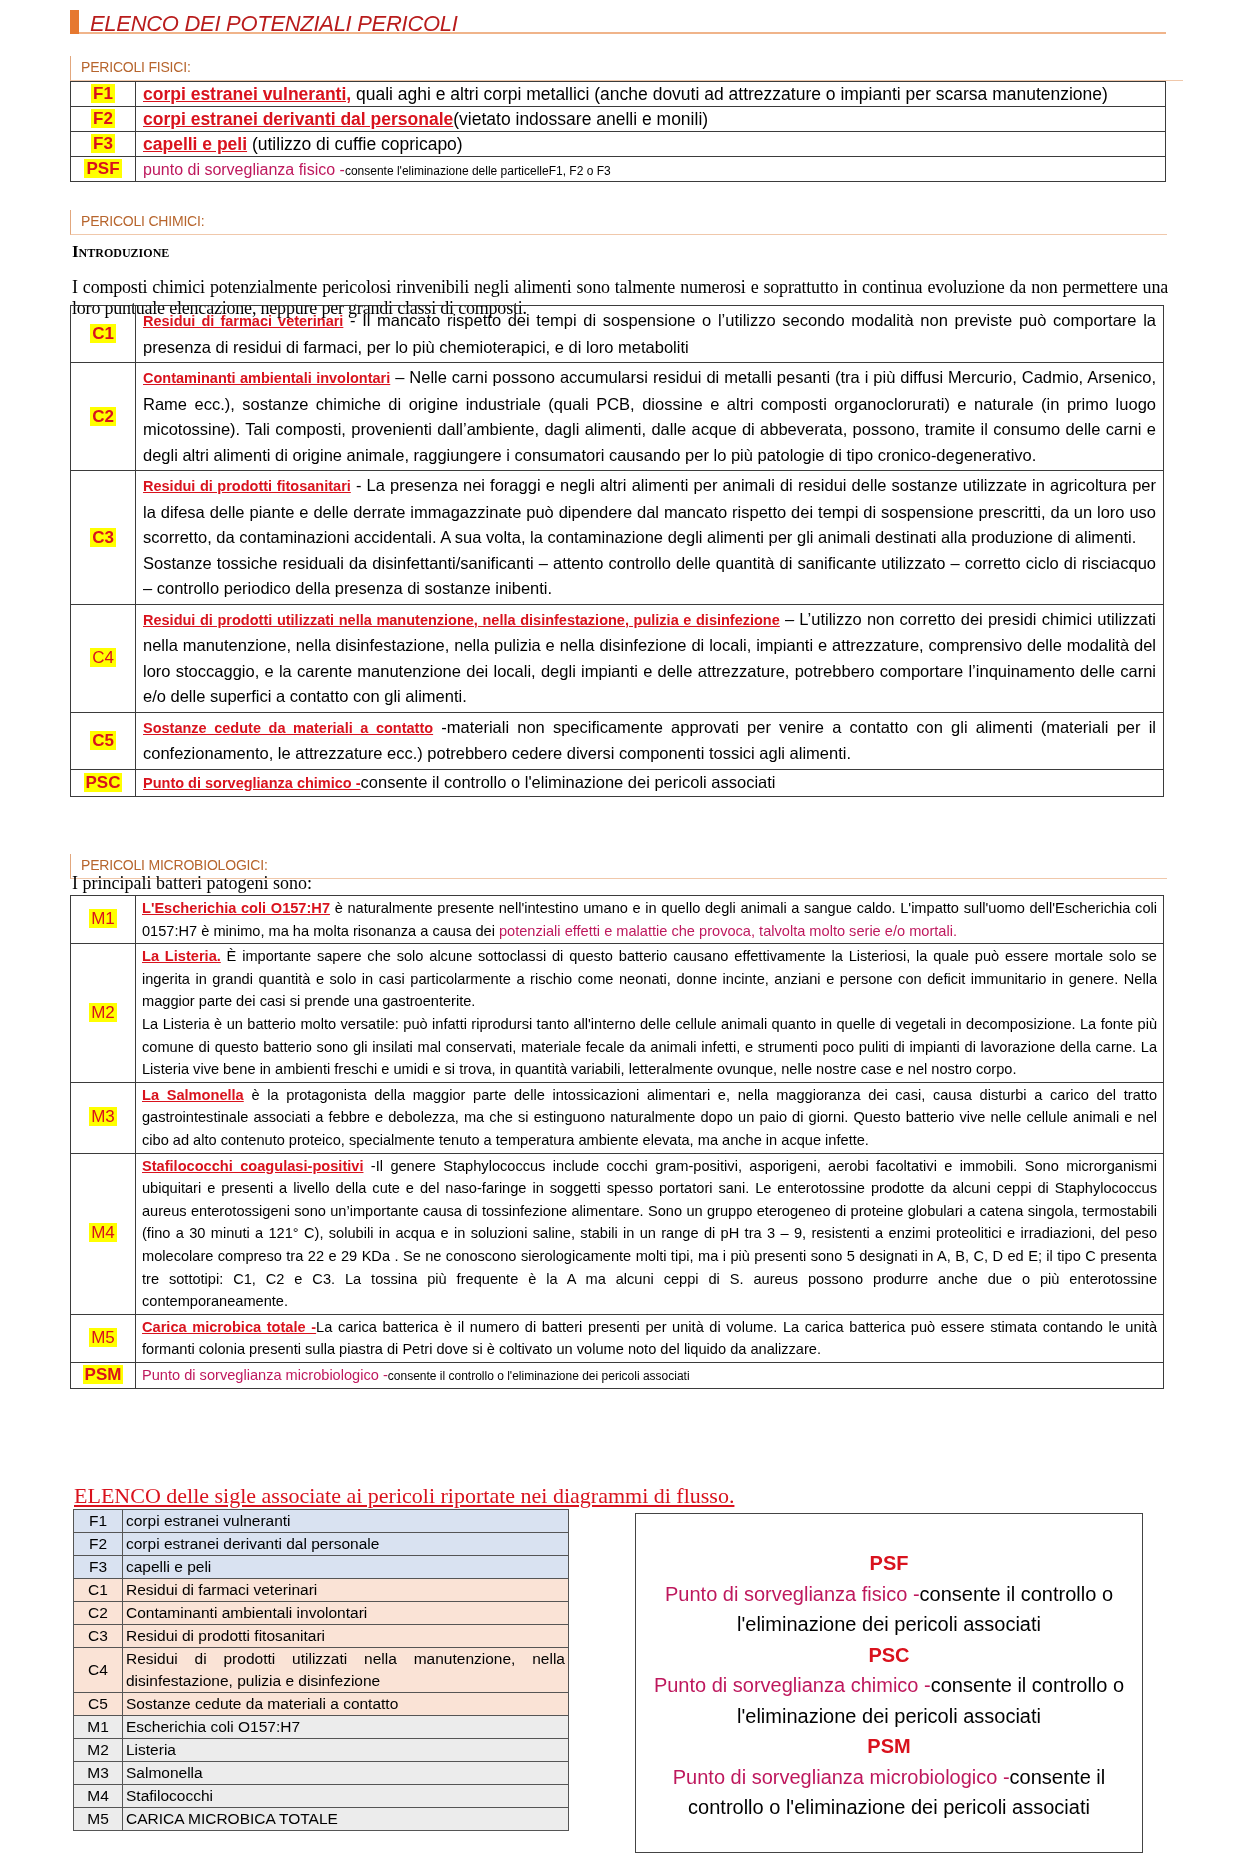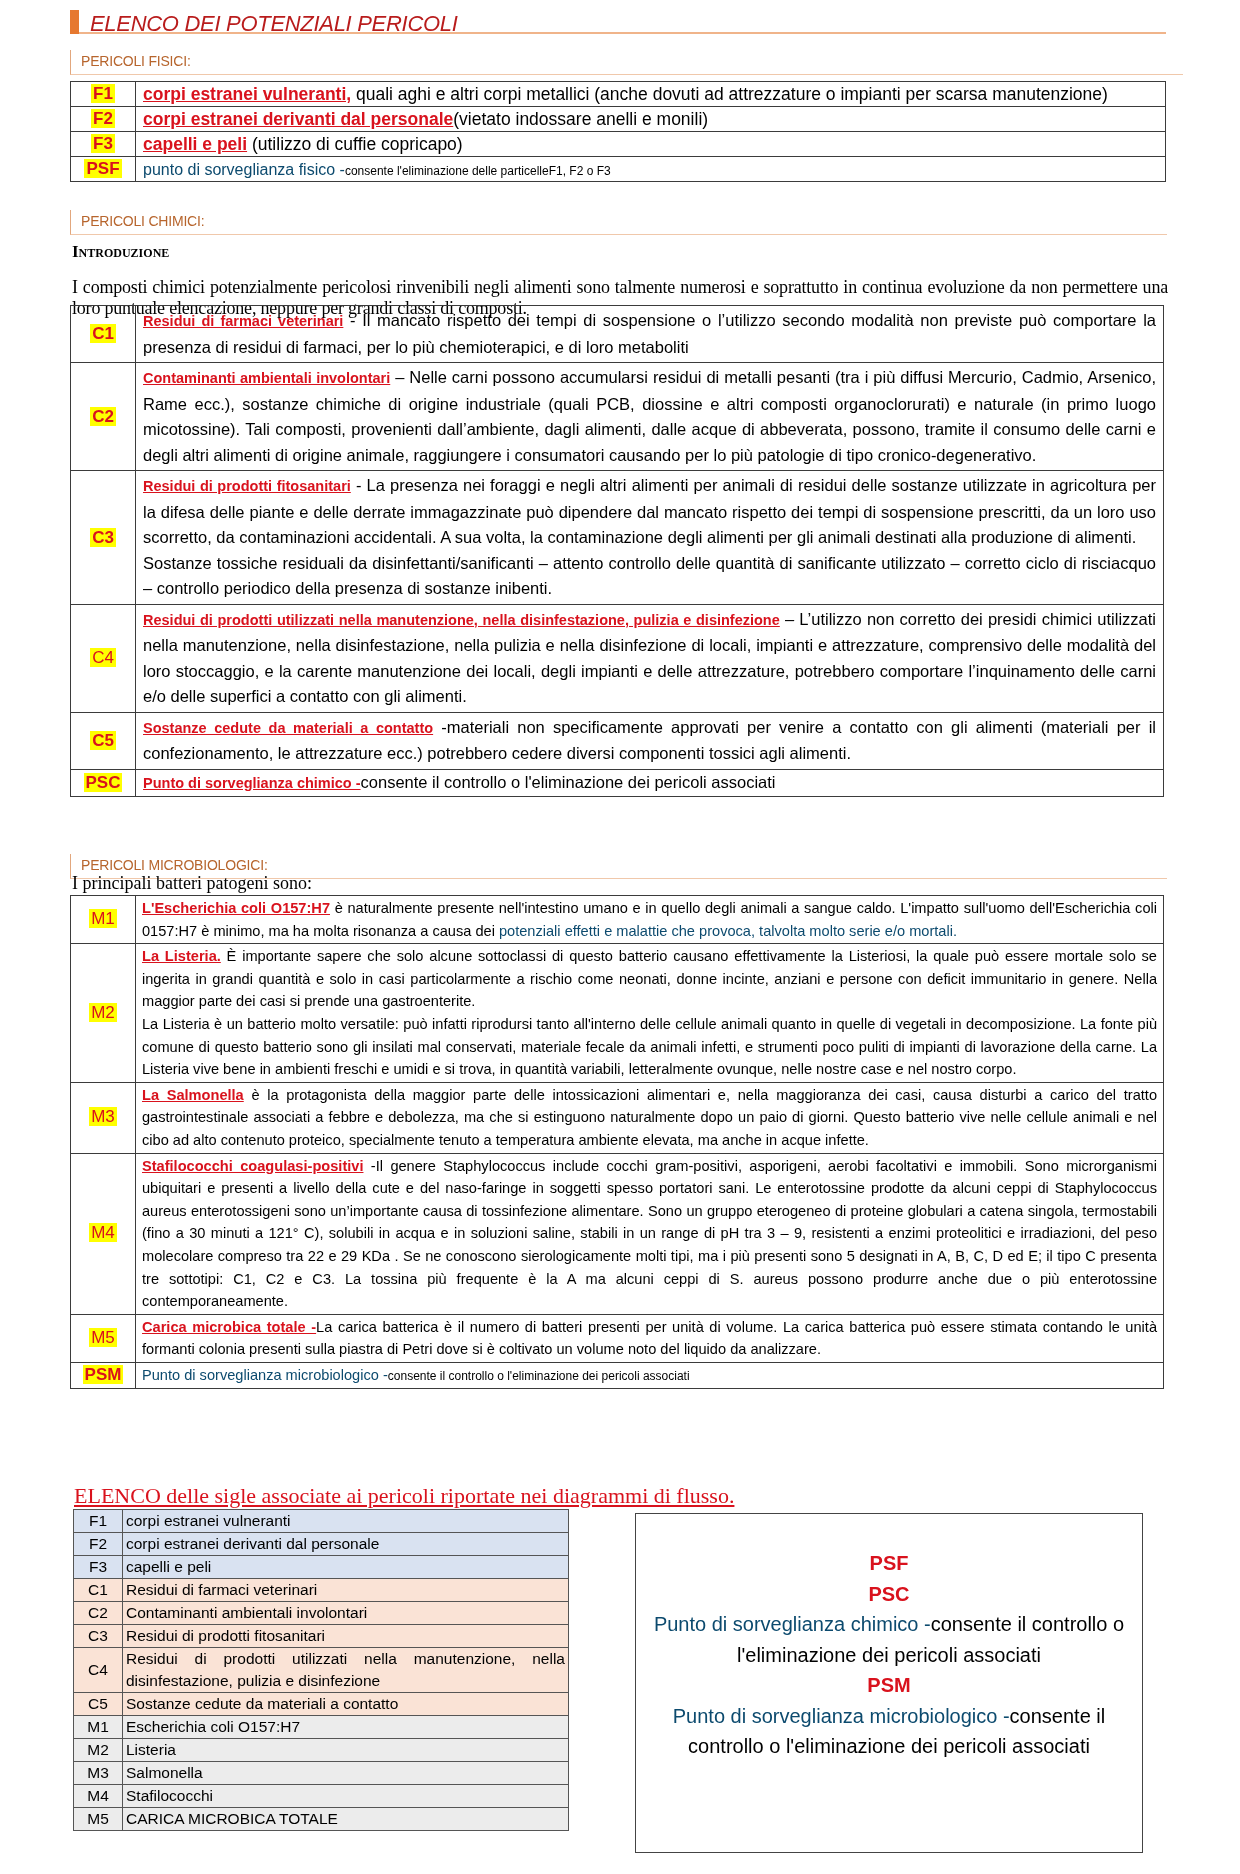--- a/index.html
+++ b/index.html
@@ -14,21 +14,21 @@
 
   .sec-heading { position:absolute; left:0; width:1096px; height:24px;
      border-left:1px solid #e2a77d; border-bottom:1px solid #f0c8ab; }
   .sec-heading .txt { position:absolute; left:10px; top:3px; font-size:14px; color:#b7652d; letter-spacing:-0.2px; }
 
   table { border-collapse:collapse; position:absolute; }
   td { border:1.5px solid #3b3b3b; padding:0 7px; vertical-align:middle; }
   .code { text-align:center; font-weight:bold; color:#d9121d; }
   .code span { background:#ffff00; padding:0 2px; }
   .red-link { color:#d9121d; font-weight:bold; text-decoration:underline; text-decoration-color:#d9121d;margin-top:14px; }
-  .red { color:#0c4a6e; }
+  .red { color:#be185d; }
   .small { font-size:12px; color:#000; }
 
   #fisici { left:0; top:81px; width:1096px; font-size:17.5px; }
   #fisici td { height:24px; }
   #fisici td.code { width:50px; font-size:17px; }
 
   .intro-head { position:absolute; left:2px; top:242px; font-family:"Liberation Serif", serif; font-size:17px; font-weight:bold; font-variant:small-caps; }
   .intro-text { position:absolute; left:2px; top:277px; width:1096px; font-family:"Liberation Serif", serif; font-size:18px; line-height:21px; text-align:justify; letter-spacing:-0.2px; }
 
   #chimici { left:0; top:305px; width:1094px; font-size:16.5px; line-height:25.5px; }
@@ -58,21 +58,21 @@
 </head>
 <body>
 
 <div class="page">
 
   <div class="main-heading">
     <div class="bar"></div>
     <div class="txt">ELENCO DEI POTENZIALI PERICOLI</div>
   </div>
 
-  <div class="sec-heading" style="top:50px;padding-left:16px;">
+  <div class="sec-heading" style="top:56px;padding-left:16px;">
     <div class="txt">PERICOLI FISICI:</div>
   </div>
 
   <table id="fisici">
     <tbody>
         <tr>
       <td class="code"><span>F1</span></td>
       <td><span class="red-link">corpi estranei vulneranti,</span><span> quali aghi e altri corpi metallici (anche dovuti ad attrezzature o impianti per scarsa manutenzione)</span></td>
     </tr>
     <tr>
@@ -213,19 +213,20 @@
         </tr>
     <tr class="m">
           <td class="c">M5</td>
           <td class="d">CARICA MICROBICA TOTALE</td>
         </tr>
   </tbody>
     </table>
 
   <div class="legend-box">
     <div class="code-h">PSF</div>
+    <div><span class="red">Punto di sorveglianza fisico -</span><span>consente il controllo o l'eliminazione dei pericoli associati</span></div>
     <div class="code-h">PSC</div>
     <div><span class="red">Punto di sorveglianza chimico -</span><span>consente il controllo o l'eliminazione dei pericoli associati</span></div>
     <div class="code-h">PSM</div>
     <div><span class="red">Punto di sorveglianza microbiologico -</span><span>consente il controllo o l'eliminazione dei pericoli associati</span></div>
   </div>
 
 </div>
 
 </body></html>

